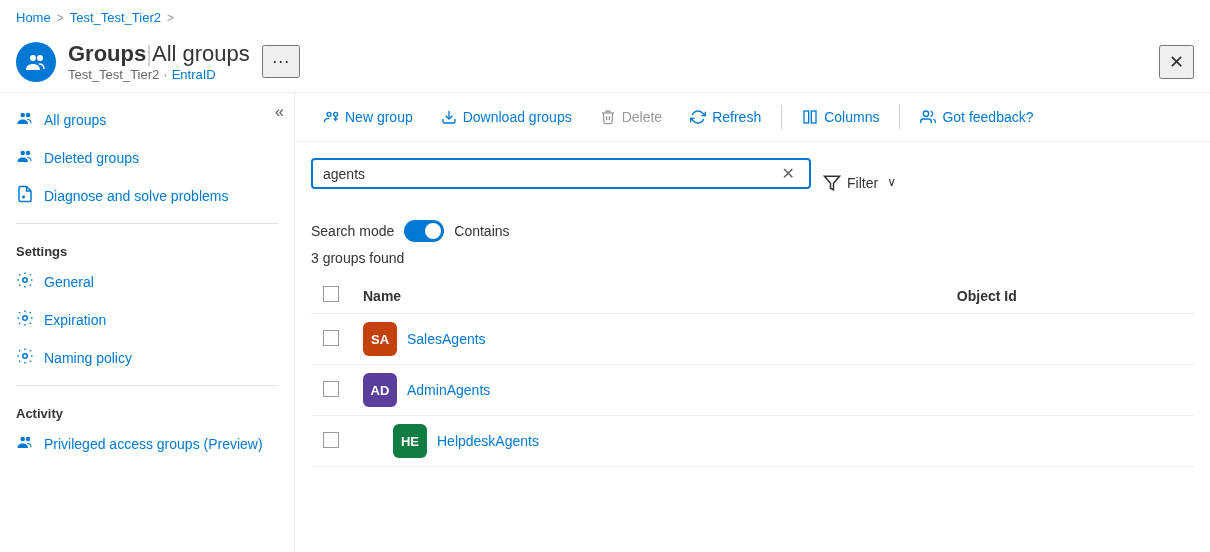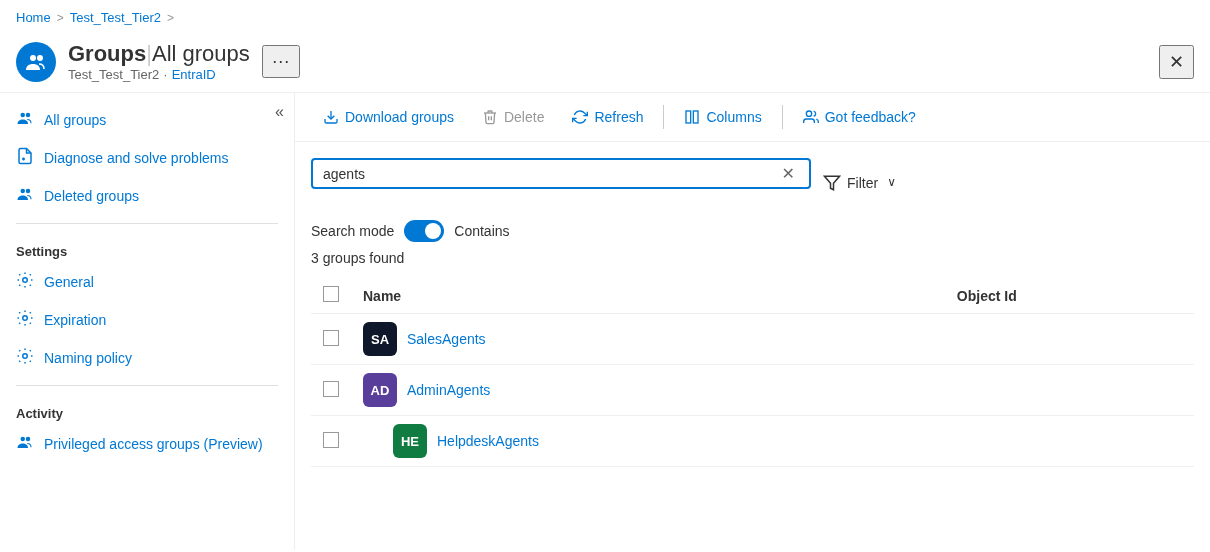--- a/index.html
+++ b/index.html
@@ -115,41 +115,41 @@
             <circle cx="16" cy="8" r="3"></circle>
             <path d="M2 20c0-4 3-6 7-6s7 2 7 6" fill="#0078d4"></path>
             <path d="M15 14c2.5 0 5 1.5 5 5" stroke="#0078d4" stroke-width="1.5" fill="none"></path>
           </svg>
       </span>
       <span>All groups</span>
     </div>
 
     <div class="sidebar-item">
       <span class="icon">
-        <svg width="18" height="18" viewBox="0 0 24 24" fill="none" stroke="#0078d4" stroke-width="2">
-            <path d="M14 2H6a2 2 0 0 0-2 2v16a2 2 0 0 0 2 2h12a2 2 0 0 0 2-2V8z"></path>
-            <path d="M14 2v6h6"></path>
-            <path d="M8 16h4m-2-2v4"></path>
-          </svg>
-      </span>
-      <span>Diagnose and solve problems</span>
-    </div>
-
-    <div class="sidebar-item">
-      <span class="icon">
         <svg width="18" height="18" viewBox="0 0 24 24" fill="#0078d4">
             <circle cx="9" cy="8" r="3"></circle>
             <circle cx="16" cy="8" r="3"></circle>
             <path d="M2 20c0-4 3-6 7-6s7 2 7 6" fill="#0078d4"></path>
             <path d="M15 14c2.5 0 5 1.5 5 5" stroke="#0078d4" stroke-width="1.5" fill="none"></path>
           </svg>
       </span>
       <span>Deleted groups</span>
     </div>
 
+    <div class="sidebar-item">
+      <span class="icon">
+        <svg width="18" height="18" viewBox="0 0 24 24" fill="none" stroke="#0078d4" stroke-width="2">
+            <path d="M14 2H6a2 2 0 0 0-2 2v16a2 2 0 0 0 2 2h12a2 2 0 0 0 2-2V8z"></path>
+            <path d="M14 2v6h6"></path>
+            <path d="M8 16h4m-2-2v4"></path>
+          </svg>
+      </span>
+      <span>Diagnose and solve problems</span>
+    </div>
+
     <hr class="sidebar-divider">
     <div class="sidebar-section-title">Settings</div>
 
     <div class="sidebar-item">
       <span class="icon">
         <svg width="18" height="18" viewBox="0 0 24 24" fill="none" stroke="#0078d4" stroke-width="2">
             <circle cx="12" cy="12" r="3"></circle>
             <path d="M12 2v2m0 16v2M4.22 4.22l1.42 1.42m12.72 12.72l1.42 1.42M2 12h2m16 0h2M4.22 19.78l1.42-1.42m12.72-12.72l1.42-1.42"></path>
           </svg>
       </span>
@@ -189,20 +189,29 @@
           </svg>
       </span>
       <span>Privileged access groups (Preview)</span>
     </div>
 
   </div>
 
   <div class="main">
 
     <div class="toolbar">
+      <button class="toolbar-btn">
+        <svg width="16" height="16" viewBox="0 0 24 24" fill="none" stroke="#0078d4" stroke-width="2">
+            <circle cx="9" cy="8" r="3"></circle>
+            <path d="M2 20c0-4 3-6 7-6"></path>
+            <circle cx="19" cy="8" r="3"></circle>
+            <path d="M19 12v6m-3-3h6"></path>
+          </svg>
+        <span>New group</span>
+      </button>
 
       <button class="toolbar-btn">
         <svg width="16" height="16" viewBox="0 0 24 24" fill="none" stroke="#0078d4" stroke-width="2">
             <path d="M21 15v4a2 2 0 0 1-2 2H5a2 2 0 0 1-2-2v-4"></path>
             <polyline points="7 10 12 15 17 10"></polyline>
             <line x1="12" y1="15" x2="12" y2="3"></line>
           </svg>
         <span>Download groups</span>
       </button>
 
@@ -287,21 +296,21 @@
             <th>Object Id</th>
           </tr>
         </thead>
         <tbody id="table-body">
         <tr>
       <td>
         <div class="checkbox"></div>
       </td>
       <td>
         <div class="name-cell">
-          <div class="avatar" style="background:#0f172a;">SA</div>
+          <div class="avatar" style="background:#c2410c;">SA</div>
           <a href="#" class="group-name-link">SalesAgents</a>
         </div>
       </td>
       <td></td>
     </tr>
             <tr>
       <td>
         <div class="checkbox"></div>
       </td>
       <td>

